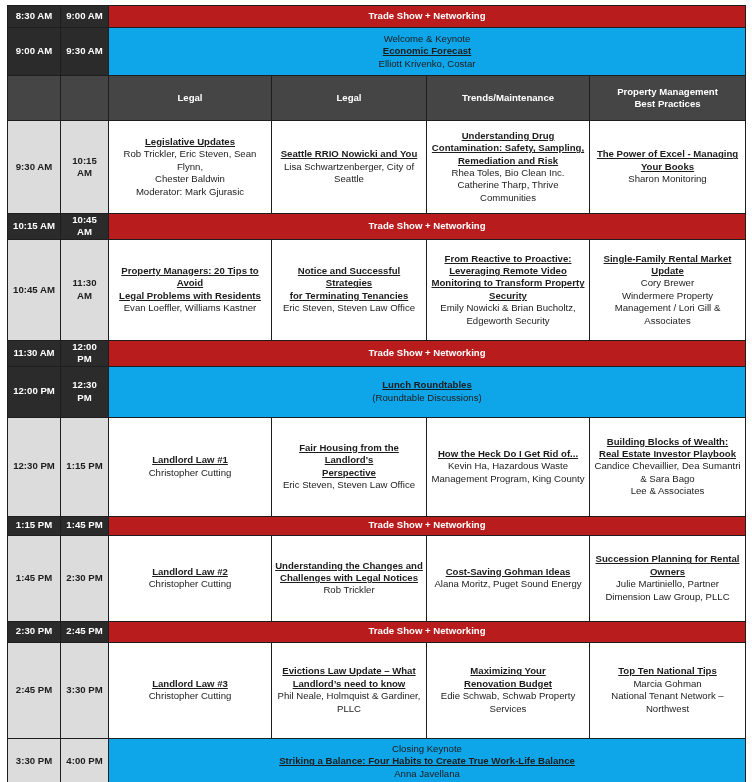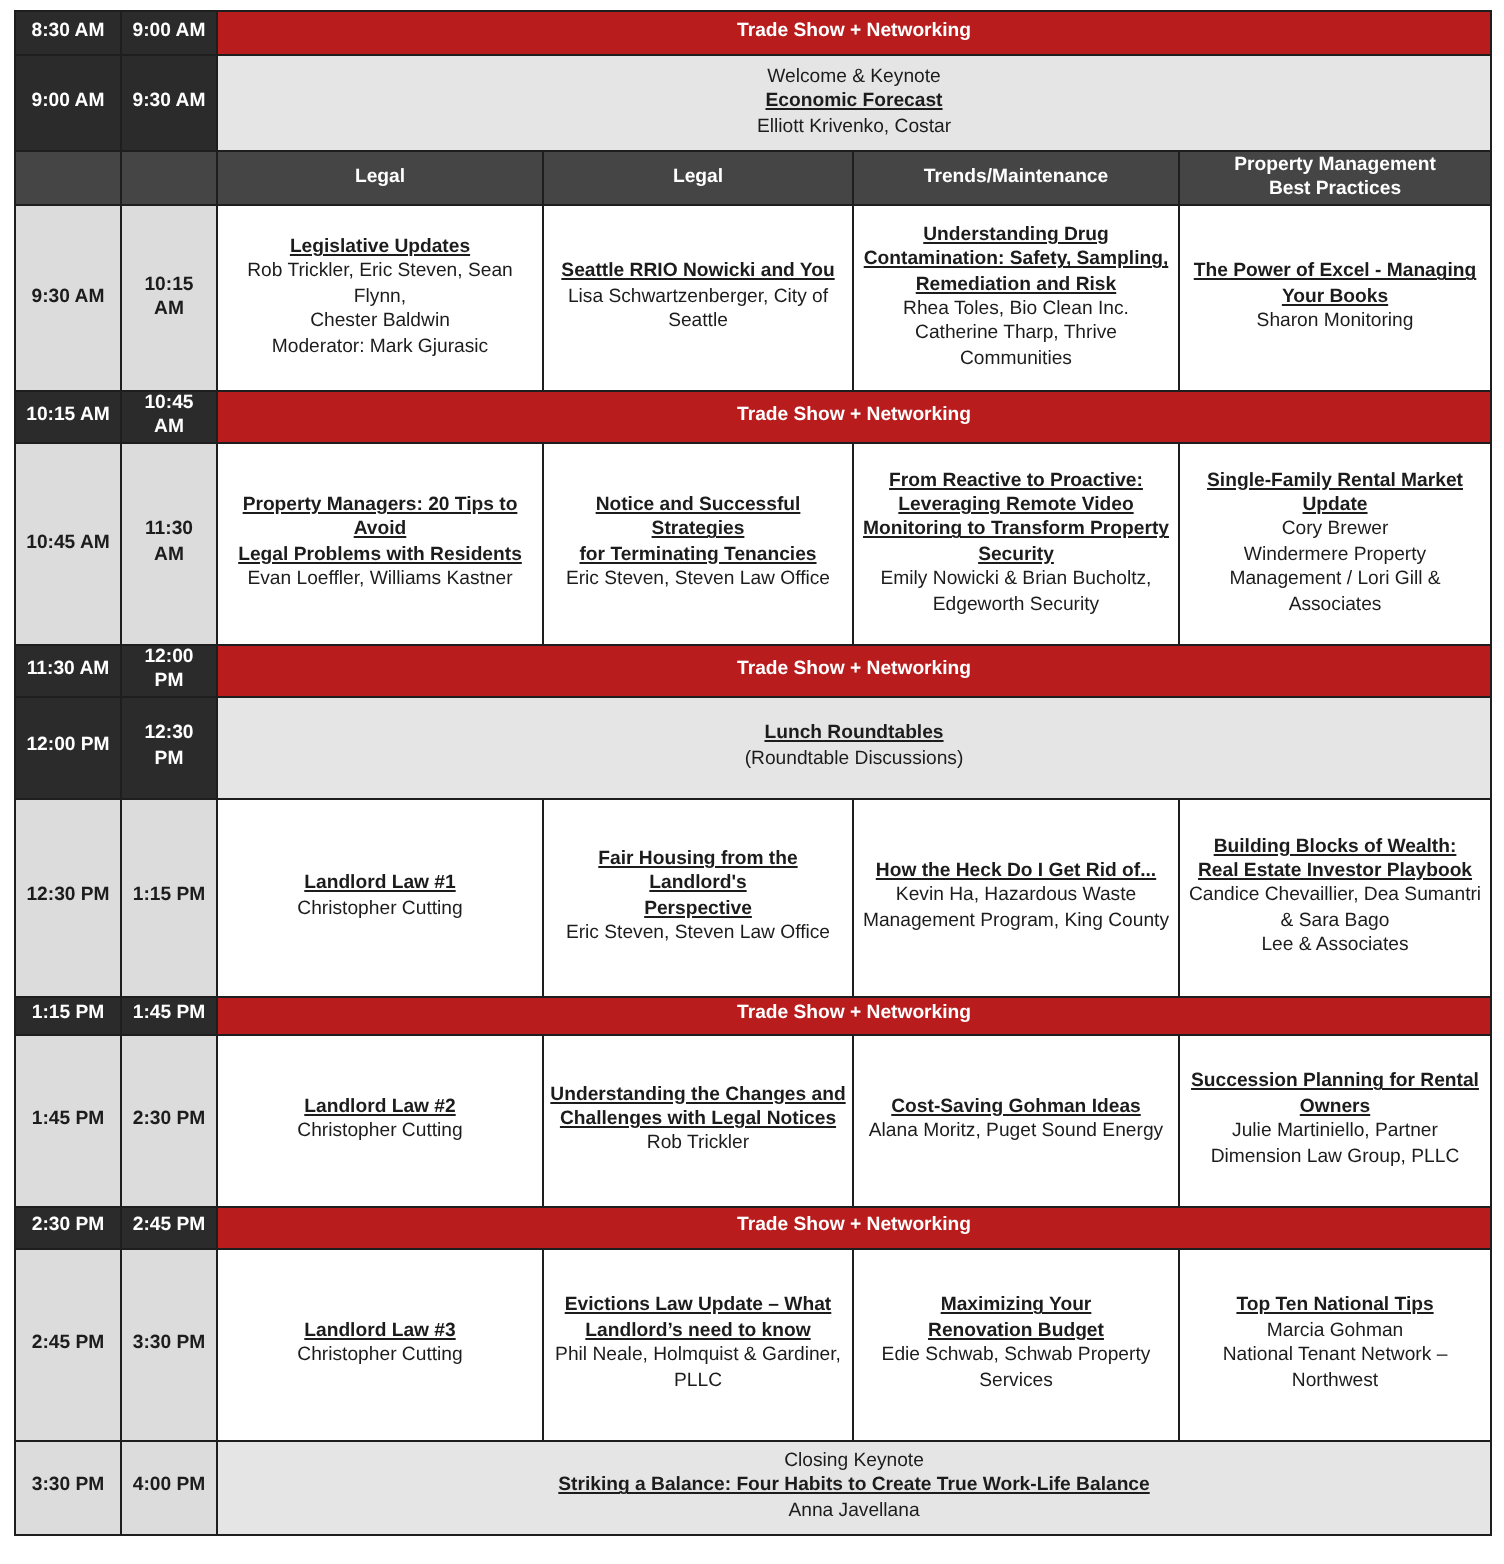--- a/index.html
+++ b/index.html
@@ -8,21 +8,21 @@
   table.sched { position: absolute; left: 7px; top: 5px; border-collapse: collapse;
          width: 738px; table-layout: fixed; }
   table.sched td { border: 1px solid #1e1e1e; padding: 0 3px; text-align: center;
          vertical-align: middle; font-size: 9.6px; line-height: 12.4px; color: #1c1c1c; overflow: hidden; }
   td.time { font-weight: bold; font-size: 9.8px; }
   td.time-dark { background: #2b2b2b; color: #ffffff !important; }
   td.time-light { background: #dcdcdc; color: #1c1c1c; }
   td.banner { background: #b91c1c; color: #ffffff !important; font-weight: bold; font-size: 9.8px; }
   td.colhead { background: #454545; color: #ffffff !important; font-weight: bold; font-size: 9.8px; }
   td.session { background: #ffffff; }
-  td.plenary { background: #e5e5e5; }
+  td.plenary { background: #0ea5e9; }
   .title { font-weight: bold; display: block; text-decoration: underline; }
   .line { display: block; }
   .italic { }
   td.sep-right { border-right: 2px solid #8a8a8a; }
 </style>
 </head>
 <body>
 
 <table class="sched">
   <colgroup>
@@ -44,21 +44,21 @@
   <tr style="height:48px">
     <td class="time time-dark">9:00 AM</td>
     <td class="time time-dark">9:30 AM</td>
     <td class="plenary" colspan="4">
       <span class="line">Welcome &amp; Keynote</span>
       <span class="title">Economic Forecast</span>
       <span class="line">Elliott Krivenko, Costar</span>
     </td>
   </tr>
 
-  <tr style="height:27px">
+  <tr style="height:45px">
     <td class="colhead"></td>
     <td class="colhead"></td>
     <td class="colhead">Legal</td>
     <td class="colhead">Legal</td>
     <td class="colhead">Trends/Maintenance</td>
     <td class="colhead">
       <span class="line">Property Management</span>
       <span class="line">Best Practices</span>
     </td>
   </tr>

